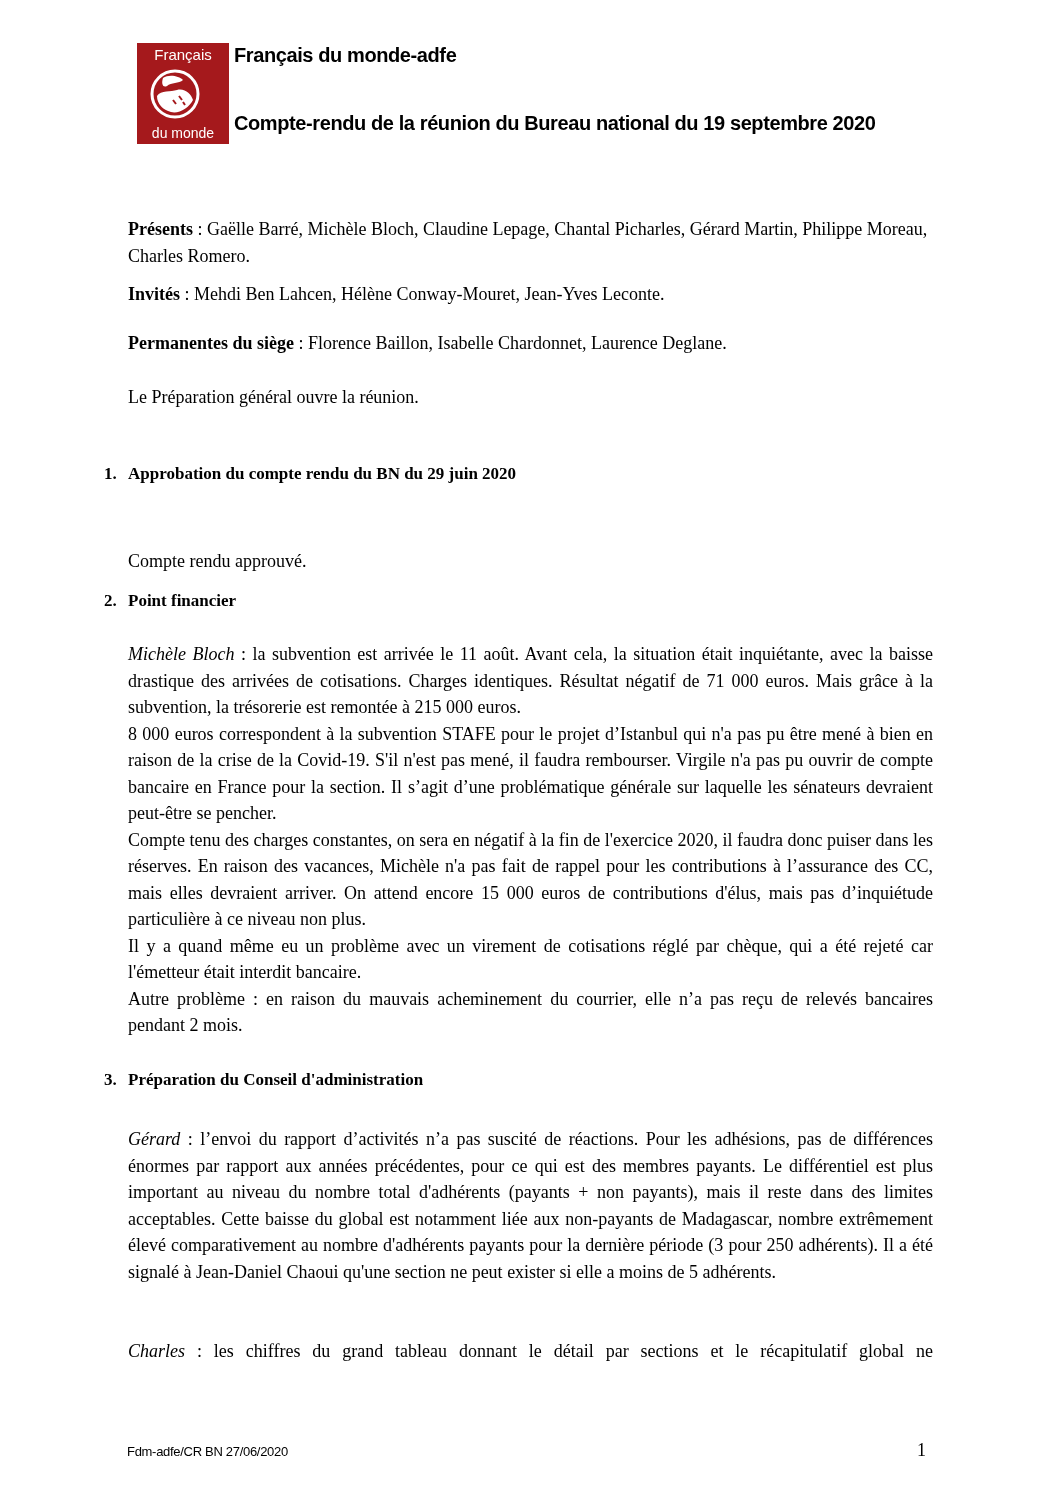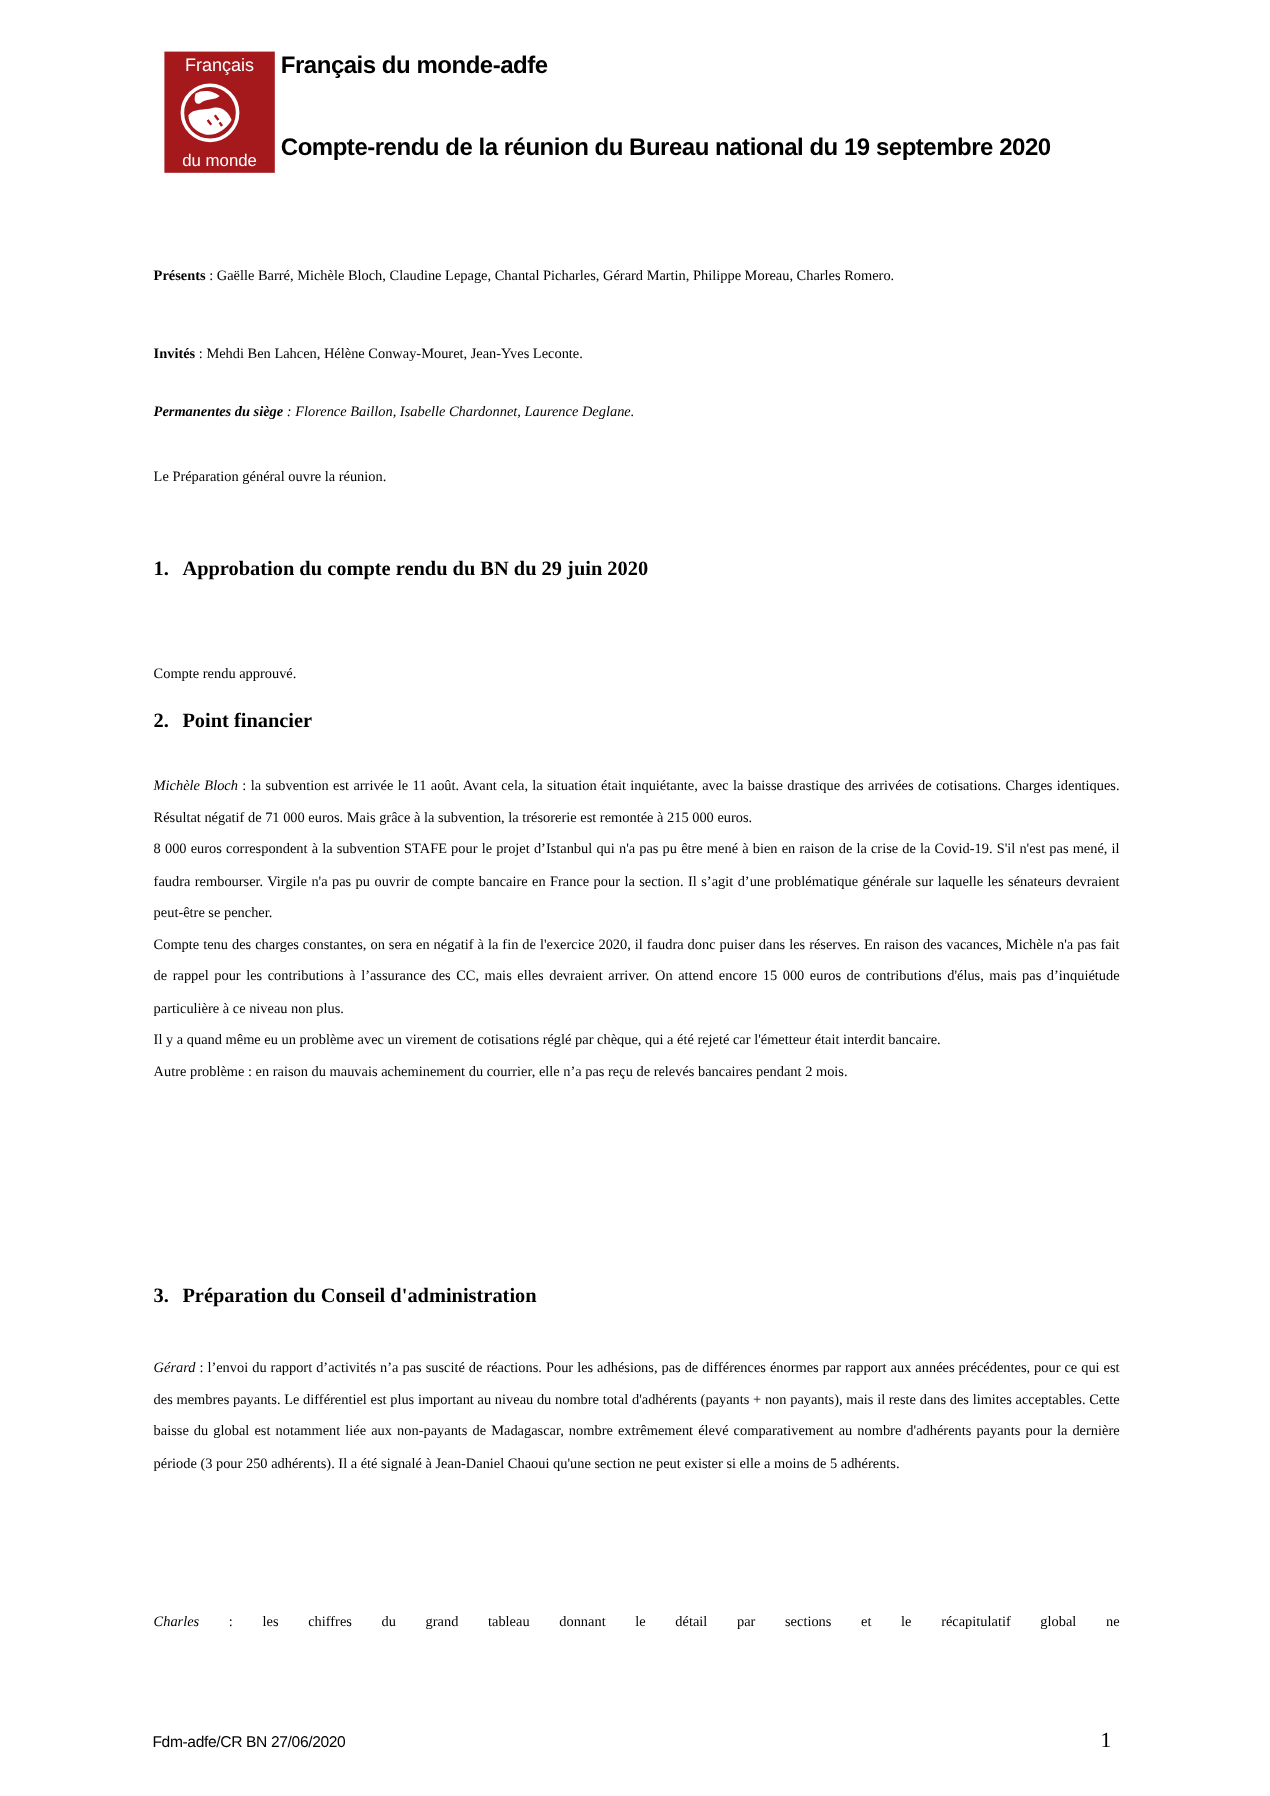--- a/index.html
+++ b/index.html
@@ -65,41 +65,40 @@
       font-family: "Liberation Sans", "DejaVu Sans", sans-serif;
       font-weight: bold;
       font-size: 20px;
       line-height: 31px;
       letter-spacing: -0.4px;
     }
     .content {
       position: absolute;
       left: 128px;
       width: 805px;
-      font-size: 12px;
+      font-size: 18px;
       line-height: 26.5px;
     }
     .para {
       margin: 0;
     }
     .justify {
       text-align: justify;
     }
     .label {
       font-weight: bold;
     }
     .speaker {
       font-style: italic;
     }
     .section-heading {
       position: absolute;
       left: 104px;
       font-weight: bold;
       font-size: 17px;
-      margin-left: 24px;
     }
     .section-heading .num {
       display: inline-block;
       width: 24px;
     }
     .footer-left {
       position: absolute;
       left: 127px;
       top: 1444px;
       font-family: "Liberation Sans", "DejaVu Sans", sans-serif;
@@ -129,21 +128,21 @@
 
 <div class="doc-org">Français du monde-adfe</div>
 <div class="doc-title">Compte-rendu de la réunion du Bureau national du 19 septembre 2020</div>
 
 <div class="content" style="top: 216px;">
   <p class="para"><span class="label">Présents</span><span> : Gaëlle Barré, Michèle Bloch, Claudine Lepage, Chantal Picharles, Gérard Martin, Philippe Moreau, Charles Romero.</span></p>
 </div>
 <div class="content" style="top: 281px;">
   <p class="para"><span class="label">Invités</span><span> : Mehdi Ben Lahcen, Hélène Conway-Mouret, Jean-Yves Leconte.</span></p>
 </div>
-<div class="content" style="top: 330px; font-style: italic;">
+<div class="content" style="top: 330px;">
   <p class="para"><span class="label">Permanentes du siège</span><span> : Florence Baillon, Isabelle Chardonnet, Laurence Deglane.</span></p>
 </div>
 <div class="content" style="top: 384px;">
   <p class="para">Le Préparation général ouvre la réunion.</p>
 </div>
 
 <div class="section-heading" style="top: 464px;">
   <span class="num">1.</span><span>Approbation du compte rendu du BN du 29 juin 2020</span>
 </div>
 <div class="content" style="top: 512px; margin-top: 36px;">

